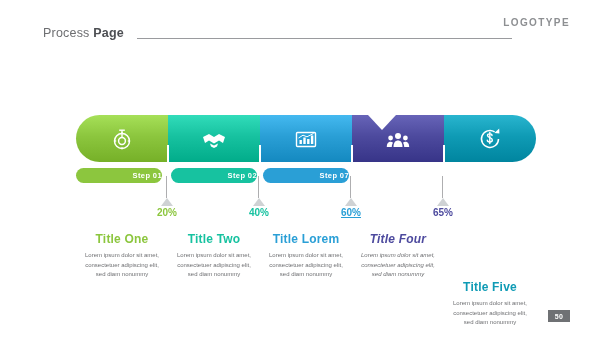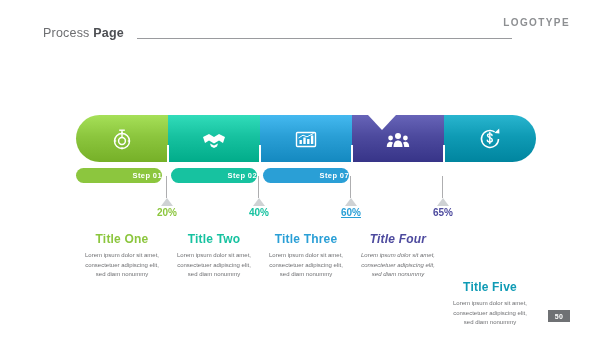--- a/index.html
+++ b/index.html
@@ -310,21 +310,21 @@
 <div id="cols">
   <div class="col" style="left:0px;">
     <div class="col-title" style="color:#8cc63e;">Title One</div>
     <div class="col-body">Lorem ipsum dolor sit amet, consectetuer adipiscing elit, sed diam nonummy</div>
   </div>
   <div class="col" style="left:92px;">
     <div class="col-title" style="color:#17c2a0;">Title Two</div>
     <div class="col-body">Lorem ipsum dolor sit amet, consectetuer adipiscing elit, sed diam nonummy</div>
   </div>
   <div class="col" style="left:184px;">
-    <div class="col-title" style="color:#2a9fd6;">Title Three</div>
+    <div class="col-title" style="color:#2a9fd6;">Title Lorem</div>
     <div class="col-body">Lorem ipsum dolor sit amet, consectetuer adipiscing elit, sed diam nonummy</div>
   </div>
   <div class="col" style="left:276px;font-style:italic;">
     <div class="col-title" style="color:#4d4a9e;">Title Four</div>
     <div class="col-body">Lorem ipsum dolor sit amet, consectetuer adipiscing elit, sed diam nonummy</div>
   </div>
   <div class="col" style="left:368px;">
     <div class="col-title" style="color:#0f9bb5;margin-top:48px;">Title Five</div>
     <div class="col-body">Lorem ipsum dolor sit amet, consectetuer adipiscing elit, sed diam nonummy</div>
   </div>

